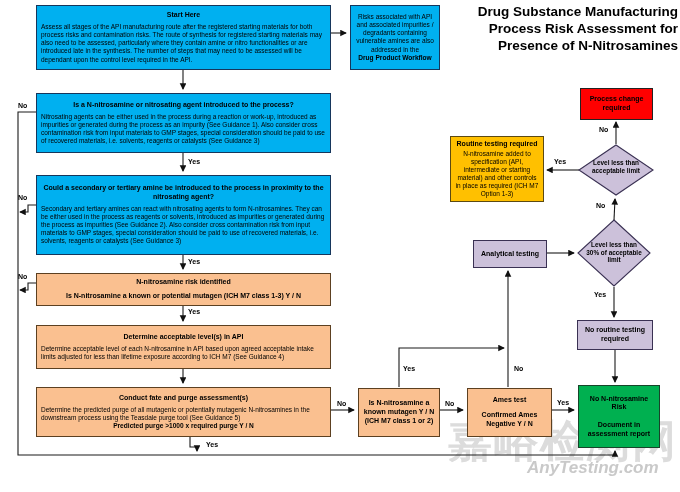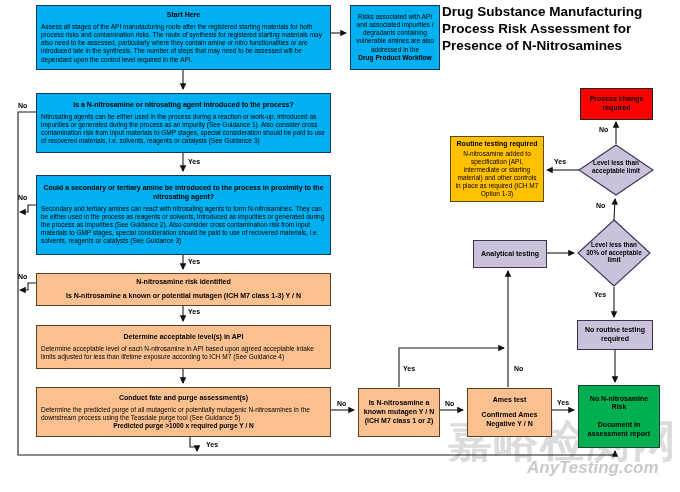--- a/index.html
+++ b/index.html
@@ -15,21 +15,21 @@
   .c-yellow{background:#FFC000;border-color:#5c4a12;}
   .c-lav{background:#CCC1DA;border-color:#3A3153;}
   .c-green{background:#00B050;border-color:#17452a;}
   .hd{font-weight:bold;font-size:7px;text-align:center;width:100%;}
   .bd{font-size:6.5px;text-align:left;width:100%;margin-top:3px;}
   .bd.center{text-align:center;}
   .bold-line{font-weight:bold;font-size:6.6px;text-align:center;width:100%;}
   .edge-label{position:absolute;z-index:3;font-size:7px;font-weight:bold;white-space:nowrap;}
   .dia-text{position:absolute;z-index:2;font-size:6.4px;font-weight:bold;text-align:center;line-height:1.2;}
   #page-title{position:absolute;left:442px;top:4px;width:236px;z-index:2;
-              font-size:13.5px;font-weight:bold;text-align:left;line-height:1.25;}
+              font-size:13.5px;font-weight:bold;text-align:right;line-height:1.25;}
   .wm-big{position:absolute;left:448px;top:412px;z-index:0;font-size:44px;font-weight:bold;
           color:#dcdcdc;letter-spacing:2px;white-space:nowrap;}
   .wm-url{position:absolute;left:527px;top:458px;z-index:0;font-size:17px;font-style:italic;
           font-weight:bold;color:#c9c9c9;white-space:nowrap;}
   .wechat-row{position:absolute;left:476px;top:448px;z-index:4;display:flex;align-items:center;gap:4px;}
   .wechat-name{font-size:16px;font-weight:bold;color:#595959;letter-spacing:1px;white-space:nowrap;}
 </style>
 </head>
 <body>
 

